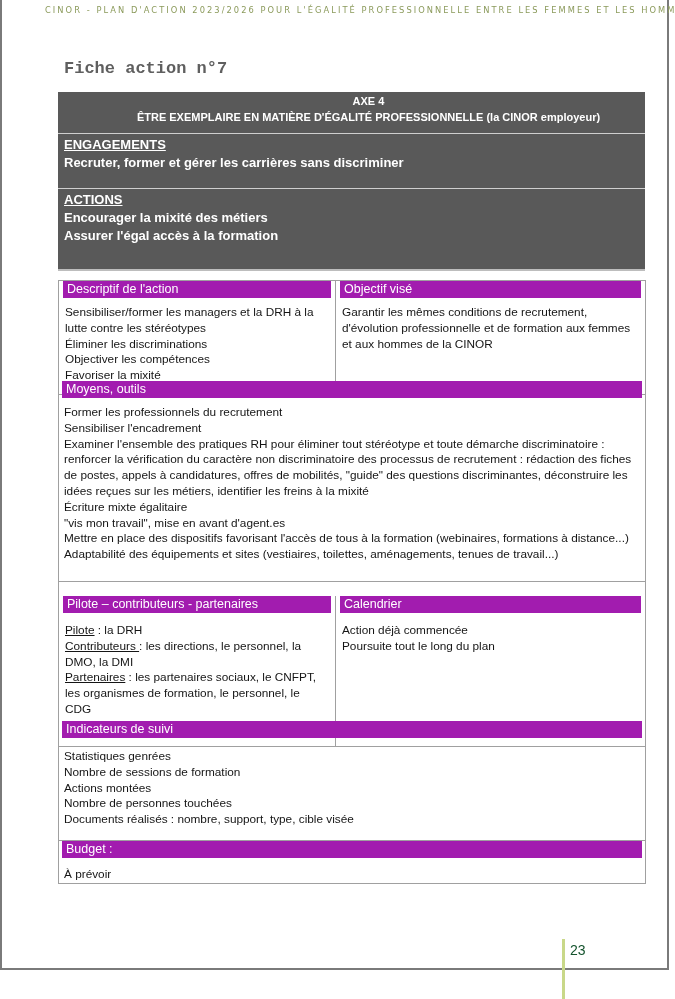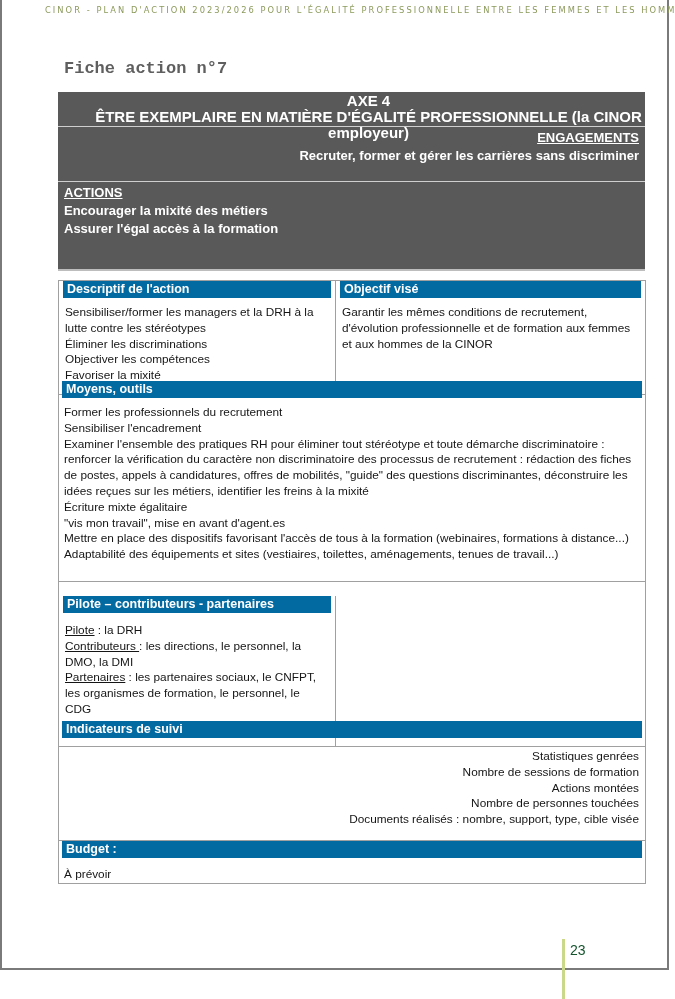--- a/index.html
+++ b/index.html
@@ -20,38 +20,38 @@
       font-size: 17px; font-weight: bold; color: #5f5f5f;
       font-family: Liberation Mono, monospace;
     }
 
     
     .axe-box {
       position: absolute; left: 58px; top: 92px; width: 587px; height: 179px;
       background: #595959; color: #ffffff;
       border-bottom: 2px solid #bdbdbd;
     }
-    .axe-head { height: 35px; text-align: center; font-size: 15px; font-weight: bold; line-height: 16px; padding-top: 1px;
+    .axe-head { height: 42px; text-align: center; font-size: 11px; font-weight: bold; line-height: 16px; padding-top: 1px;
       border-bottom: 1px solid #cfcfcf; padding-left: 34px; }
     .axe-engage { height: 55px; padding: 2px 6px; font-size: 13px; font-weight: bold; line-height: 18px;
-      border-bottom: 1px solid #cfcfcf; text-align: right; }
+      border-bottom: 1px solid #cfcfcf; }
     .axe-actions { padding: 2px 6px; font-size: 13px; font-weight: bold; line-height: 18px; }
     .u { text-decoration: underline; }
 
     
     .fiche-table {
       position: absolute; left: 58px; top: 280px; width: 588px; height: 604px;
       border: 1px solid #a0a0a0;
     }
     .row { position: absolute; left: 0; width: 100%; border-bottom: 1px solid #a0a0a0; }
     .col { position: absolute; top: 0; height: 100%; }
     .col-left { left: 0; width: 277px; border-right: 1px solid #a0a0a0; }
     .col-right { left: 277px; width: 309px; }
     .bar {
-      background: #0369a1; color: #ffffff; font-weight: bold; font-size: 12.5px;
+      background: #a21caf; color: #ffffff; font-weight: normal; font-size: 12.5px;
       height: 17px; line-height: 17px; padding-left: 4px; margin: 0 4px 0 4px;
     }
     .col-left .bar { margin-right: 4px; }
     .col-right .bar { margin-left: 4px; margin-right: 4px; }
     .full .bar { margin: 0 3px 0 3px; }
     .cell-text { font-size: 11.8px; line-height: 15.8px; padding: 7px 6px 0 6px; color: #151515; }
     .cell-text div { white-space: normal; }
 
     .page-number-line { position: absolute; left: 562px; top: 939px; width: 3px; height: 60px; background: #c9d889; }
     .page-number { position: absolute; left: 570px; top: 942px; font-size: 14px; color: #14532d; font-family: "Liberation Sans", sans-serif; }
@@ -116,25 +116,32 @@
 
   <div class="row" style="top:315px; height:151px;">
     <div class="col col-left">
       <div class="bar">Pilote – contributeurs - partenaires</div>
       <div class="cell-text" style="padding-top:10px;">
         <div><span class="u">Pilote</span><span> : la DRH</span></div>
         <div><span class="u">Contributeurs </span><span>: les directions, le personnel, la DMO, la DMI</span></div>
         <div><span class="u">Partenaires</span><span> : les partenaires sociaux, le CNFPT, les organismes de formation, le personnel, le CDG</span></div>
       </div>
     </div>
+    <div class="col col-right">
+      <div class="bar">Calendrier</div>
+      <div class="cell-text" style="padding-top:10px;">
+        <div>Action déjà commencée</div>
+        <div>Poursuite tout le long du plan</div>
+      </div>
+    </div>
   </div>
 
   <div class="row full" style="top:440px; height:120px;">
     <div class="bar">Indicateurs de suivi</div>
-    <div class="cell-text" style="padding-top:11px; padding-left:5px;text-align:right;">
+    <div class="cell-text" style="padding-top:11px; padding-left:5px;">
       <div>Statistiques genrées</div>
       <div>Nombre de sessions de formation</div>
       <div>Actions montées</div>
       <div>Nombre de personnes touchées</div>
       <div>Documents réalisés : nombre, support, type, cible visée</div>
     </div>
   </div>
 
   <div class="row full" style="top:560px; height:43px; border-bottom:none;">
     <div class="bar">Budget :</div>

